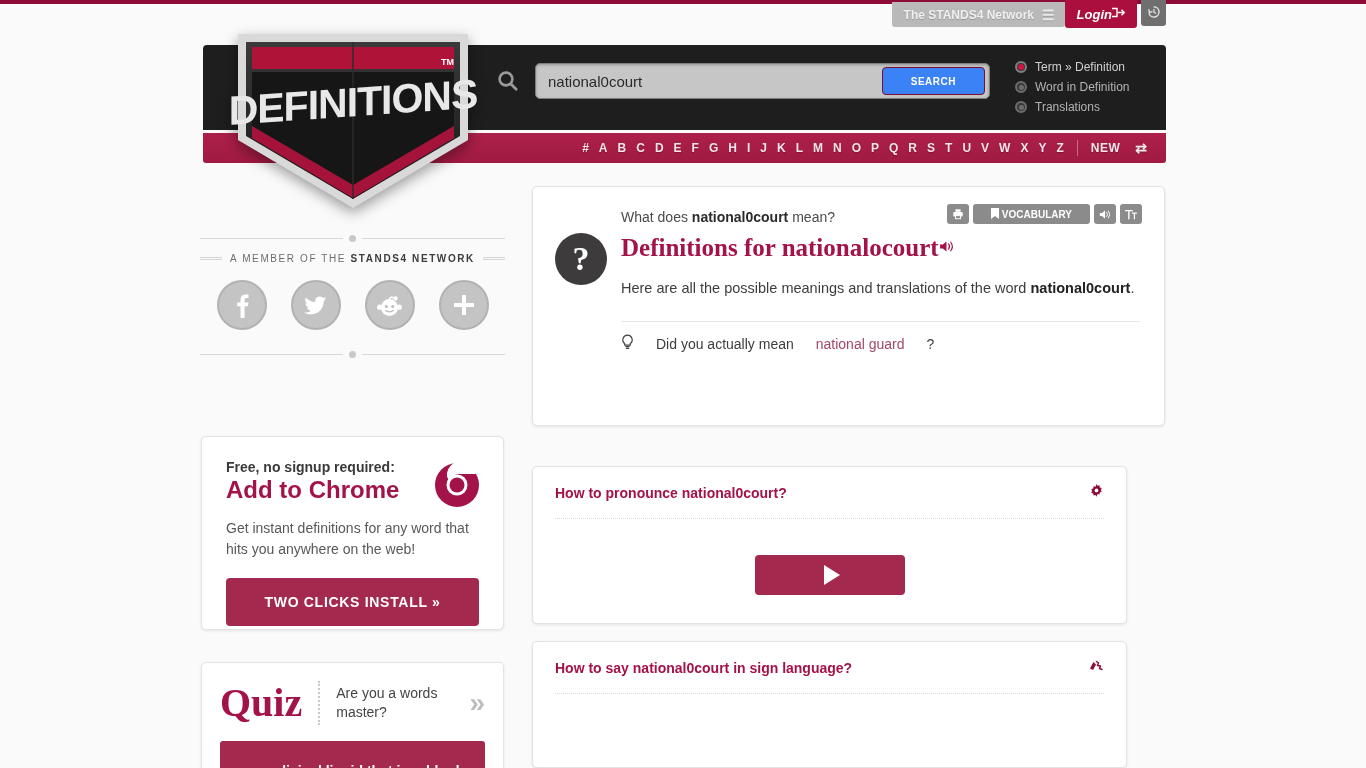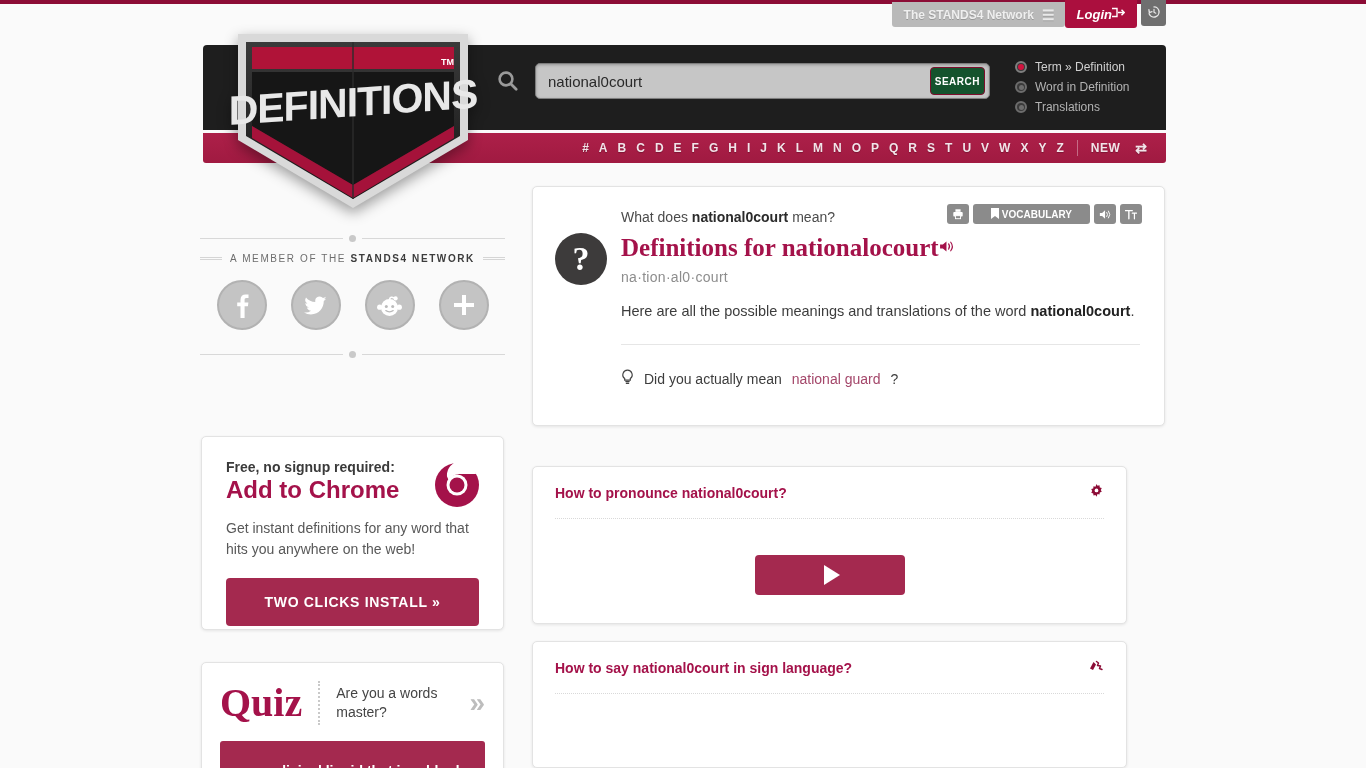--- a/index.html
+++ b/index.html
@@ -76,24 +76,24 @@
     box-shadow: inset 0 1px 3px rgba(0,0,0,.25);
   }
   .search-input {
     flex: 1; border: 0; outline: 0; background: transparent;
     font-size: 15px; color: #2a2a2a;
     padding: 0 12px;
     font-family: "Liberation Sans", sans-serif;
   }
   .search-btn {
     height: 28px; margin-right: 4px;
-    background: #14532d; color: #fff;
+    background: #3b82f6; color: #fff;
     border: 1px solid #7d0d2c; border-radius: 4px;
     font-size: 10px; font-weight: bold; letter-spacing: .5px;
-    padding: 0 4px; cursor: pointer;
+    padding: 0 28px; cursor: pointer;
     font-family: "Liberation Sans", sans-serif;
   }
   .radios {
     position: absolute; left: 812px; top: 15px;
     display: flex; flex-direction: column; gap: 6px;
   }
   .radio-row {
     display: flex; align-items: center; gap: 8px;
     color: #b3b3b3; font-size: 12px;
   }
@@ -274,22 +274,22 @@
     font-size: 25px; font-weight: bold; color: #a4124a;
     margin-top: 9px; display: flex; align-items: center; gap: 0;
     font-family: "Liberation Serif", serif;
   }
   .def-title .spk { color: #a4124a; font-size: 15px; }
   .def-syll { font-size: 14px; color: #8d8d8d; margin-top: 7px; letter-spacing: .3px; }
   .def-para { font-size: 14.5px; color: #3d3d3d; margin-top: 16px; line-height: 21px; }
   .def-para b { color: #222; }
   .def-hr { height: 1px; background: #e6e6e6; margin: 22px 0 0 0; }
   .def-didyou {
-    margin-top: 24px; font-size: 14px; color: #3d3d3d;
-    display: flex; align-items: center; gap: 10px;
+    margin-top: 12px; font-size: 14px; color: #3d3d3d;
+    display: flex; align-items: center; gap: 22px;
   }
   .def-didyou a { color: #a4476a; text-decoration: none; }
 
   .def-tools {
     position: absolute; right: 22px; top: 17px;
     display: flex; gap: 4px; align-items: center;
   }
   .tool {
     height: 20px; background: #8b8b8b; color: #fff;
     border-radius: 3px; display: flex; align-items: center; gap: 3px;
@@ -562,21 +562,20 @@
       <div class="def-title">
         <span>Definitions for nationalocourt</span>
         <span class="spk">
           <svg width="16" height="13" viewBox="0 0 15 12" aria-hidden="true">
             <path d="M1 4.2h2.6L7 1.2v9.6L3.6 7.8H1z" fill="#a4124a"></path>
             <path d="M9 3.6a4 4 0 0 1 0 4.8M11 2a6.6 6.6 0 0 1 0 8" stroke="#a4124a" stroke-width="1.1" fill="none" stroke-linecap="round"></path>
           </svg>
         </span>
       </div>
 
-      <div class="def-syll">na·tion·al0·court</div>
 
       <div class="def-para"><span>Here are all the possible meanings and translations of the word </span><b>national0court</b><span>.</span></div>
 
       <div class="def-hr"></div>
 
       <div class="def-didyou">
         <span>
           <svg width="13" height="16" viewBox="0 0 13 16" aria-hidden="true">
             <path d="M6.5 1.2a4.6 4.6 0 0 0-2.8 8.3v1.7h5.6V9.5A4.6 4.6 0 0 0 6.5 1.2z" stroke="#444" stroke-width="1.2" fill="none"></path>
             <path d="M4.8 12.6h3.4M5.3 14.3h2.4" stroke="#444" stroke-width="1.2" stroke-linecap="round"></path>

